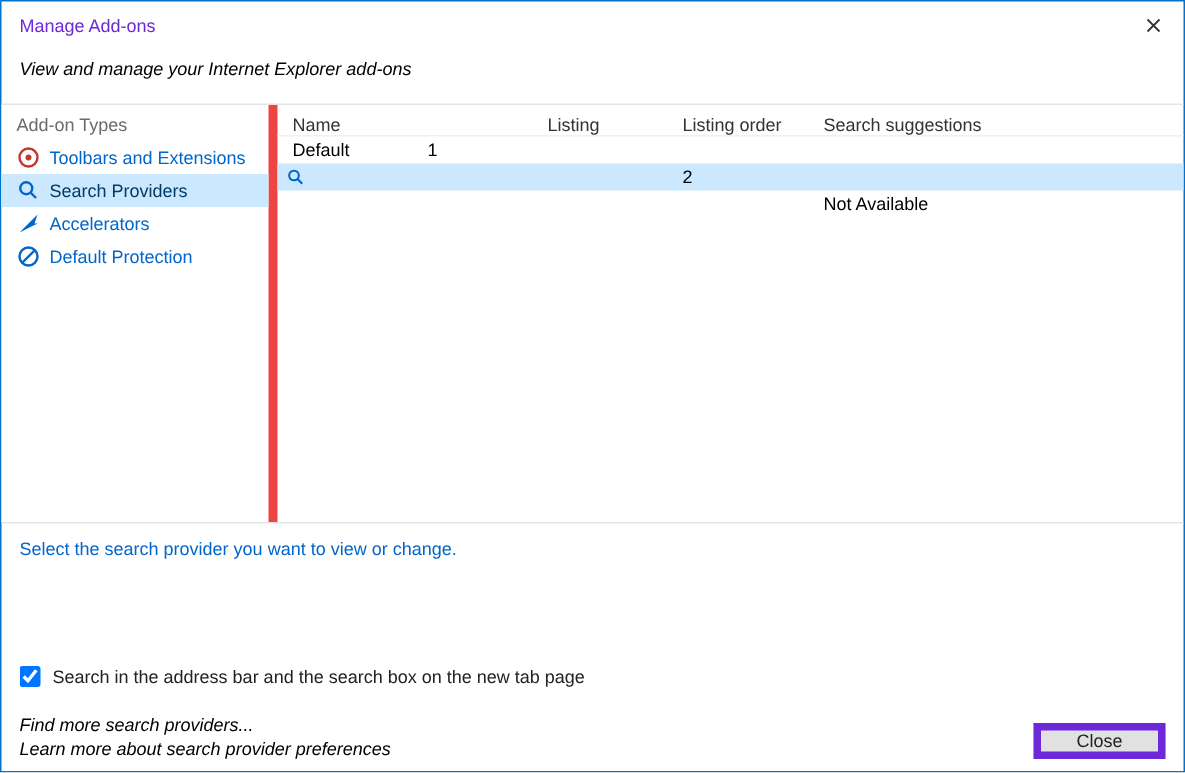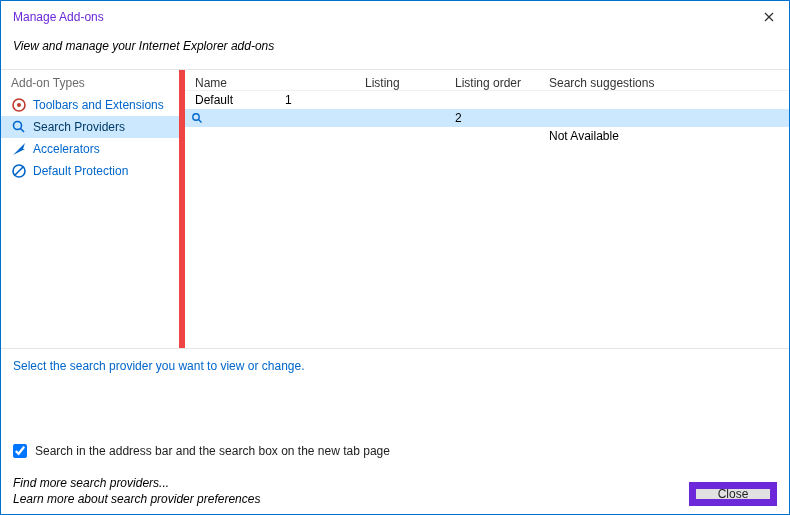--- a/index.html
+++ b/index.html
@@ -33,21 +33,21 @@
 .cell-sugg { flex: 1; margin-top: 36px; }
 .tinyicon { width: 12px; height: 12px; display: inline-flex; align-items: center; justify-content: center; flex-shrink: 0; }
 .below { padding: 10px 12px 4px 12px; color: #0066cc; }
 .spacer { flex: 1; }
 .bottom { padding: 0 12px 8px 12px; }
 .checkbox-row { display: flex; align-items: center; gap: 8px; padding: 6px 0 18px 0; }
 .checkbox-row input { width: 14px; height: 14px; }
 .checkbox-row label { color: #222; }
 .links-and-close { display: flex; align-items: flex-end; justify-content: space-between; }
 .links-col { display: flex; flex-direction: column; gap: 2px; }
-.close-btn { width: 88px; height: 24px; background: #e1e1e1; border: 7px solid #6d28d9; cursor: pointer; color: #222; display: flex; align-items: center; justify-content: center; }
+.close-btn { width: 88px; height: 24px; background: #e1e1e1; border: 5px solid #6d28d9; cursor: pointer; color: #222; display: flex; align-items: center; justify-content: center; }
 </style>
 </head>
 <body>
 
 <div class="window">
 
   <div class="titlebar">
     <span class="titlebar-title">Manage Add-ons</span>
     <div class="close-x">
       <svg viewBox="0 0 10 10">

